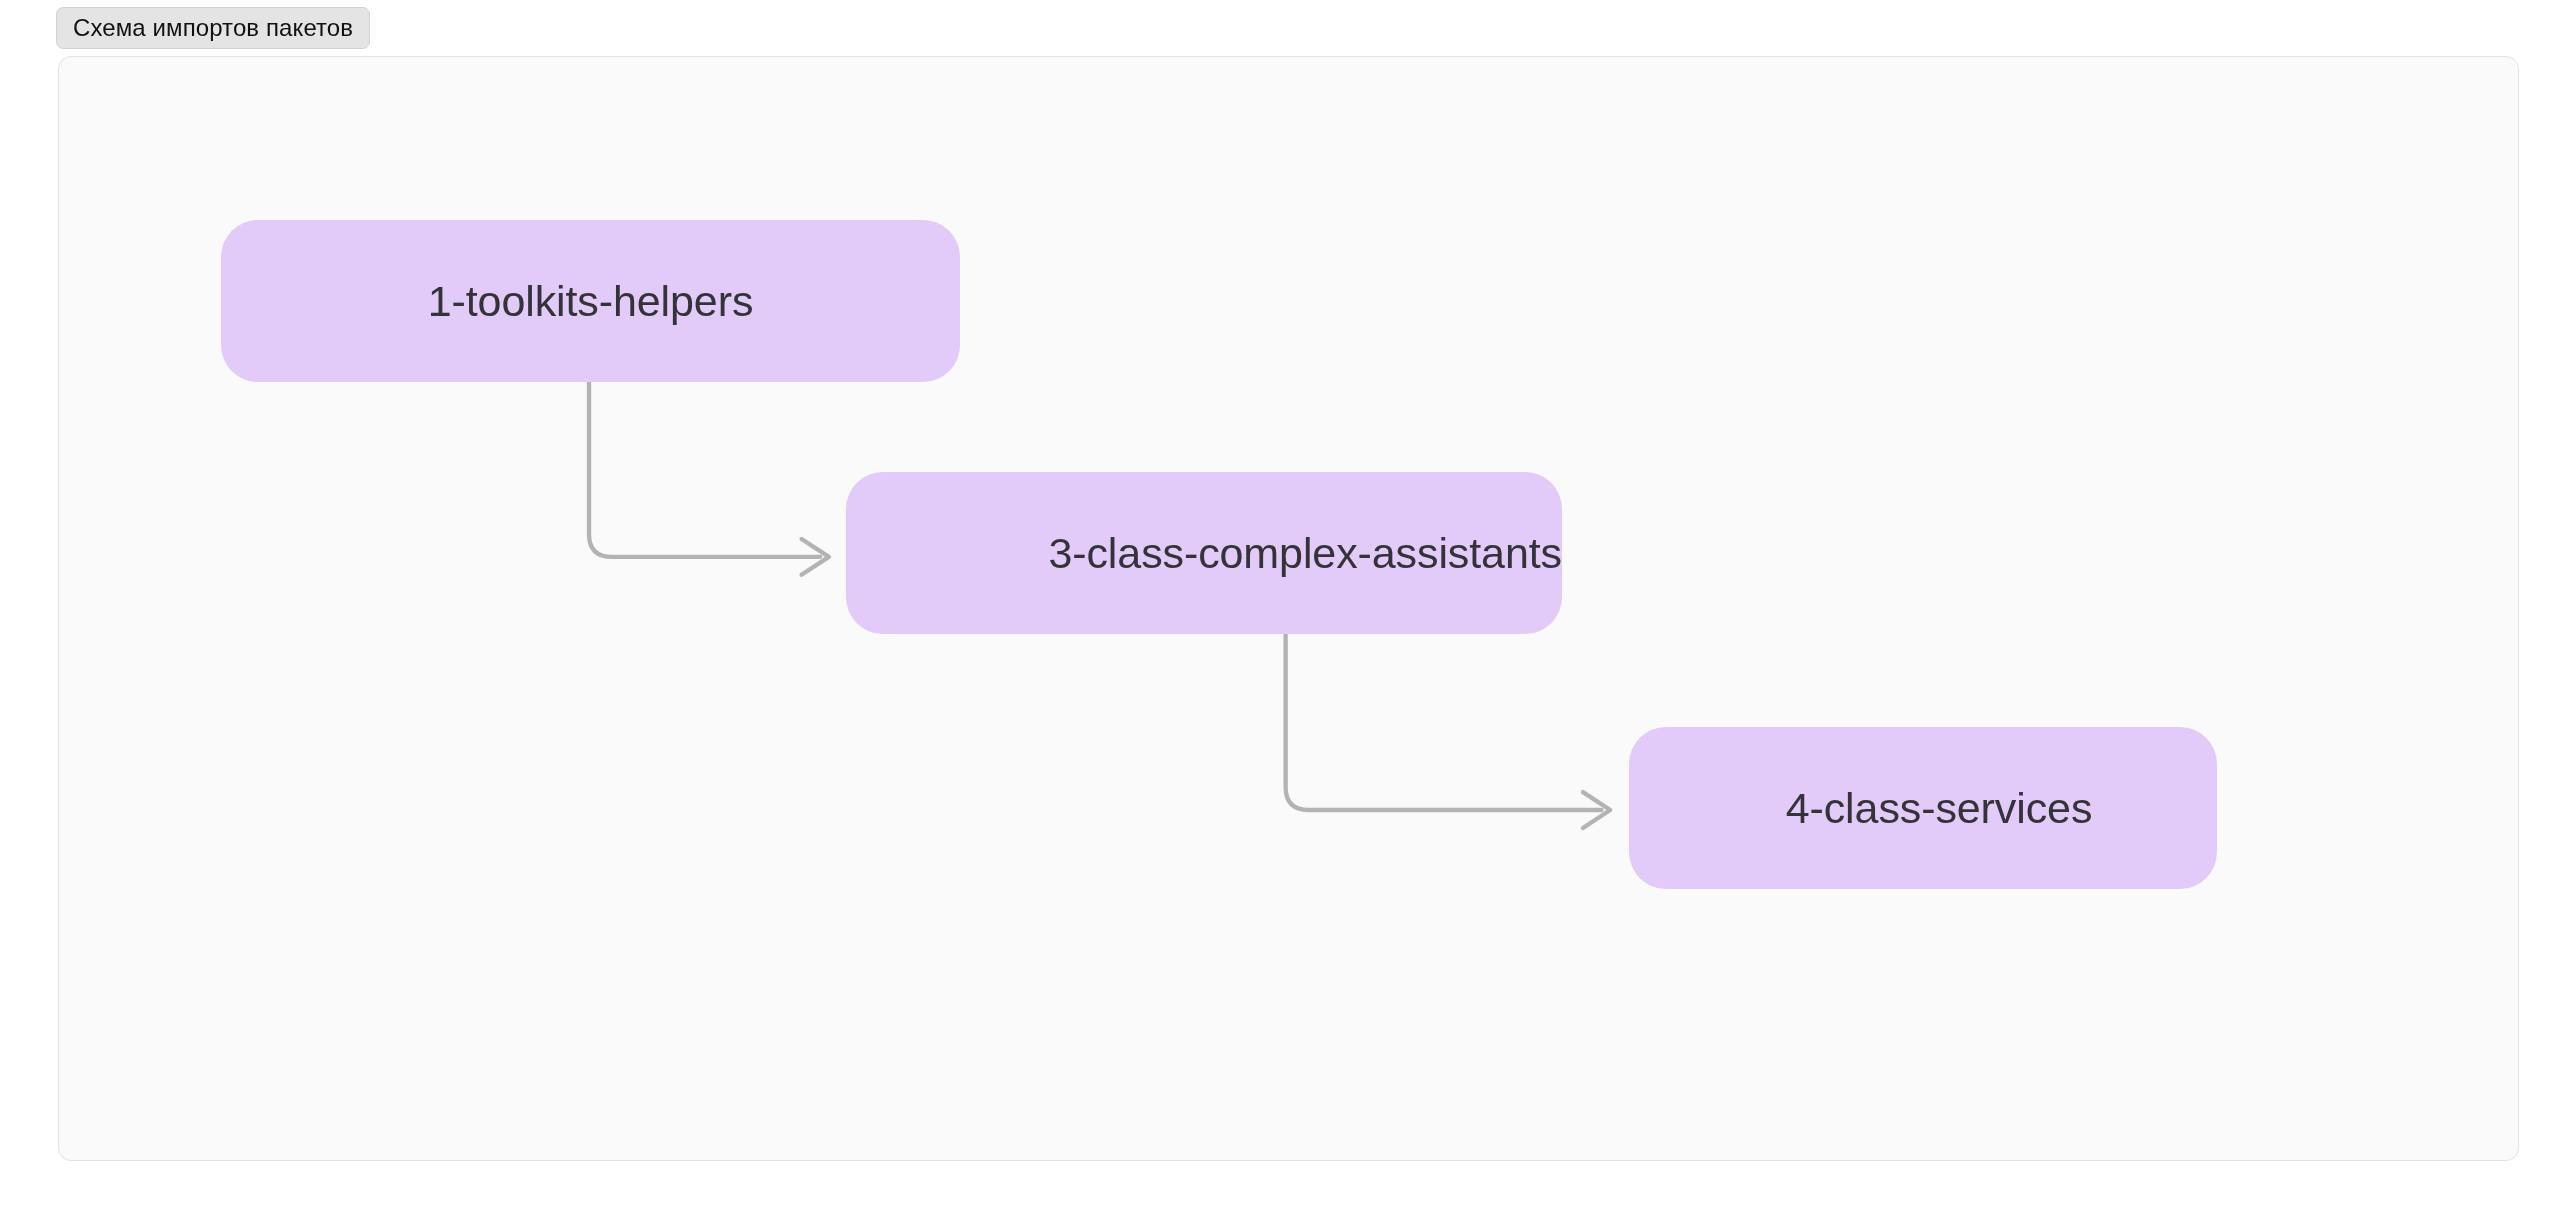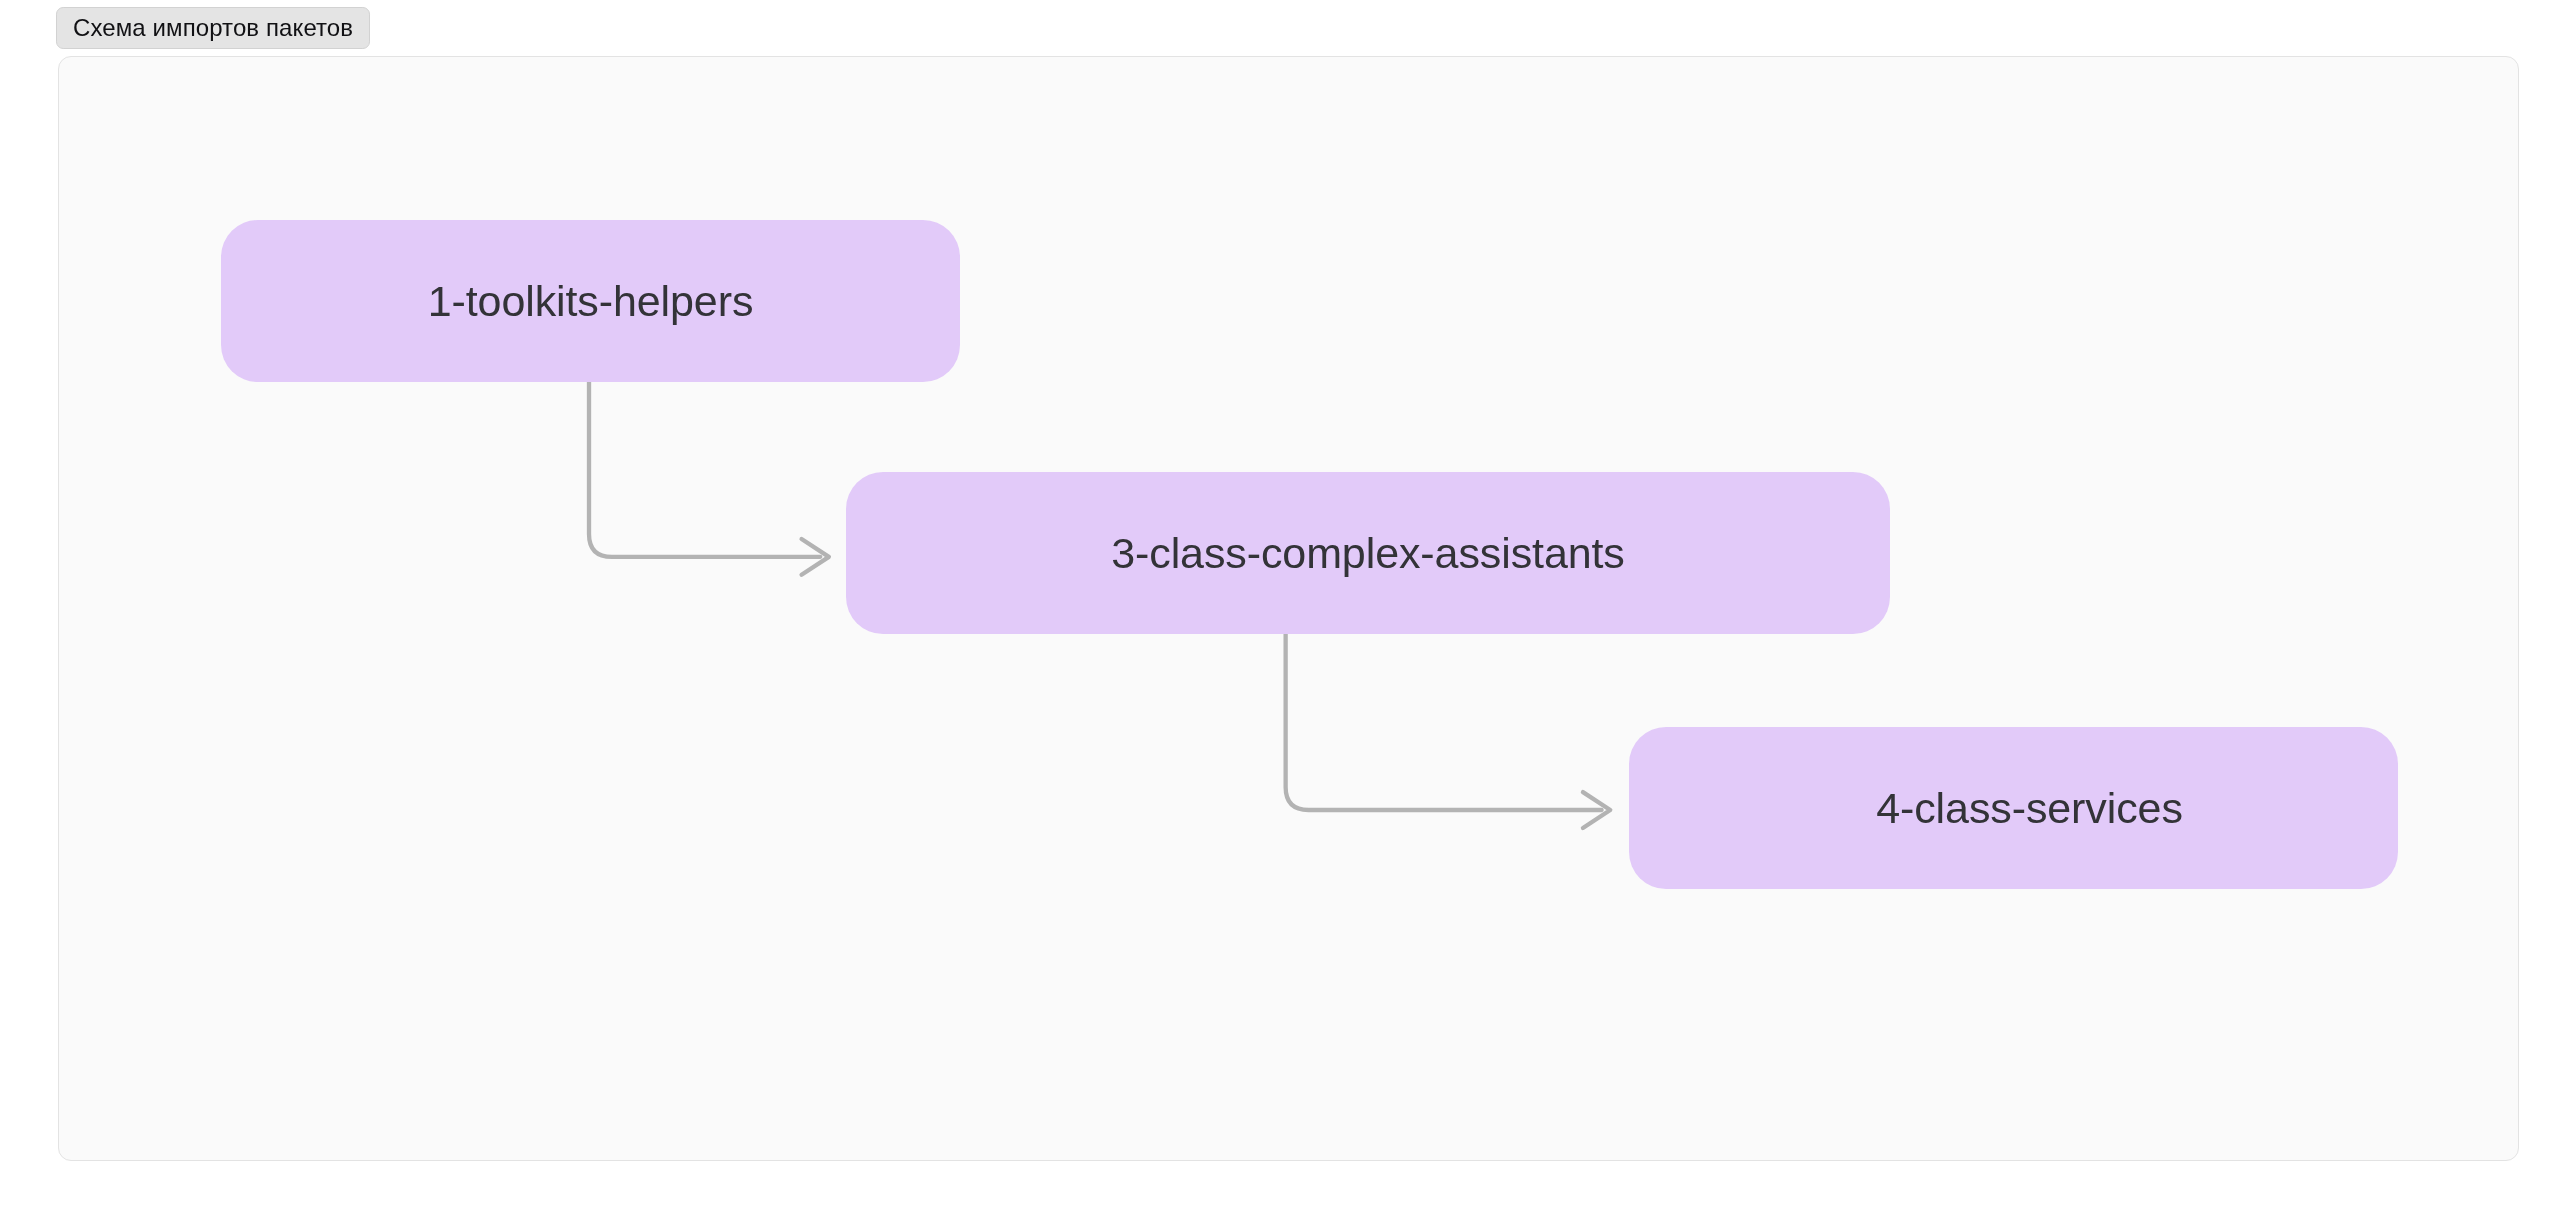--- a/index.html
+++ b/index.html
@@ -74,22 +74,22 @@
     background: #e2caf9;
     border-radius: 37px;
     color: #333338;
     font-size: 43px;
     line-height: 1;
     letter-spacing: -0.1px;
     white-space: nowrap;
   }
 
   .node-1 { left: 162px; top: 163px; width: 739px; height: 162px; }
-  .node-3 { left: 787px; top: 415px; width: 1044px; height: 162px; }
-  .node-4 { left: 1570px; top: 670px; width: 769px; height: 162px; padding-left: 32px; }
+  .node-3 { left: 787px; top: 415px; width: 716px; height: 162px; justify-content: flex-end; }
+  .node-4 { left: 1570px; top: 670px; width: 588px; height: 162px; padding-left: 32px; }
 </style>
 </head>
 <body>
 
 <div id="root">
 
   <div class="diagram-tab">
     <span>Схема импортов пакетов</span>
   </div>
 

